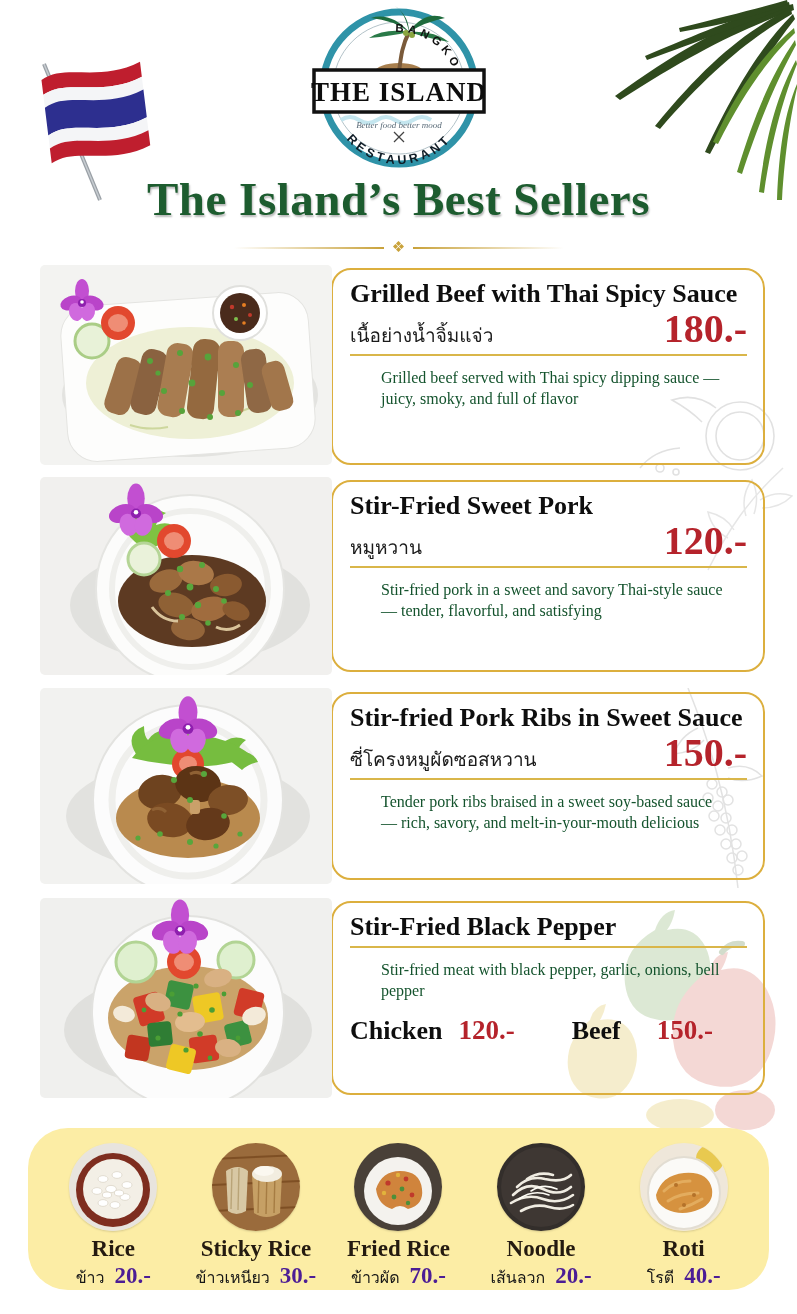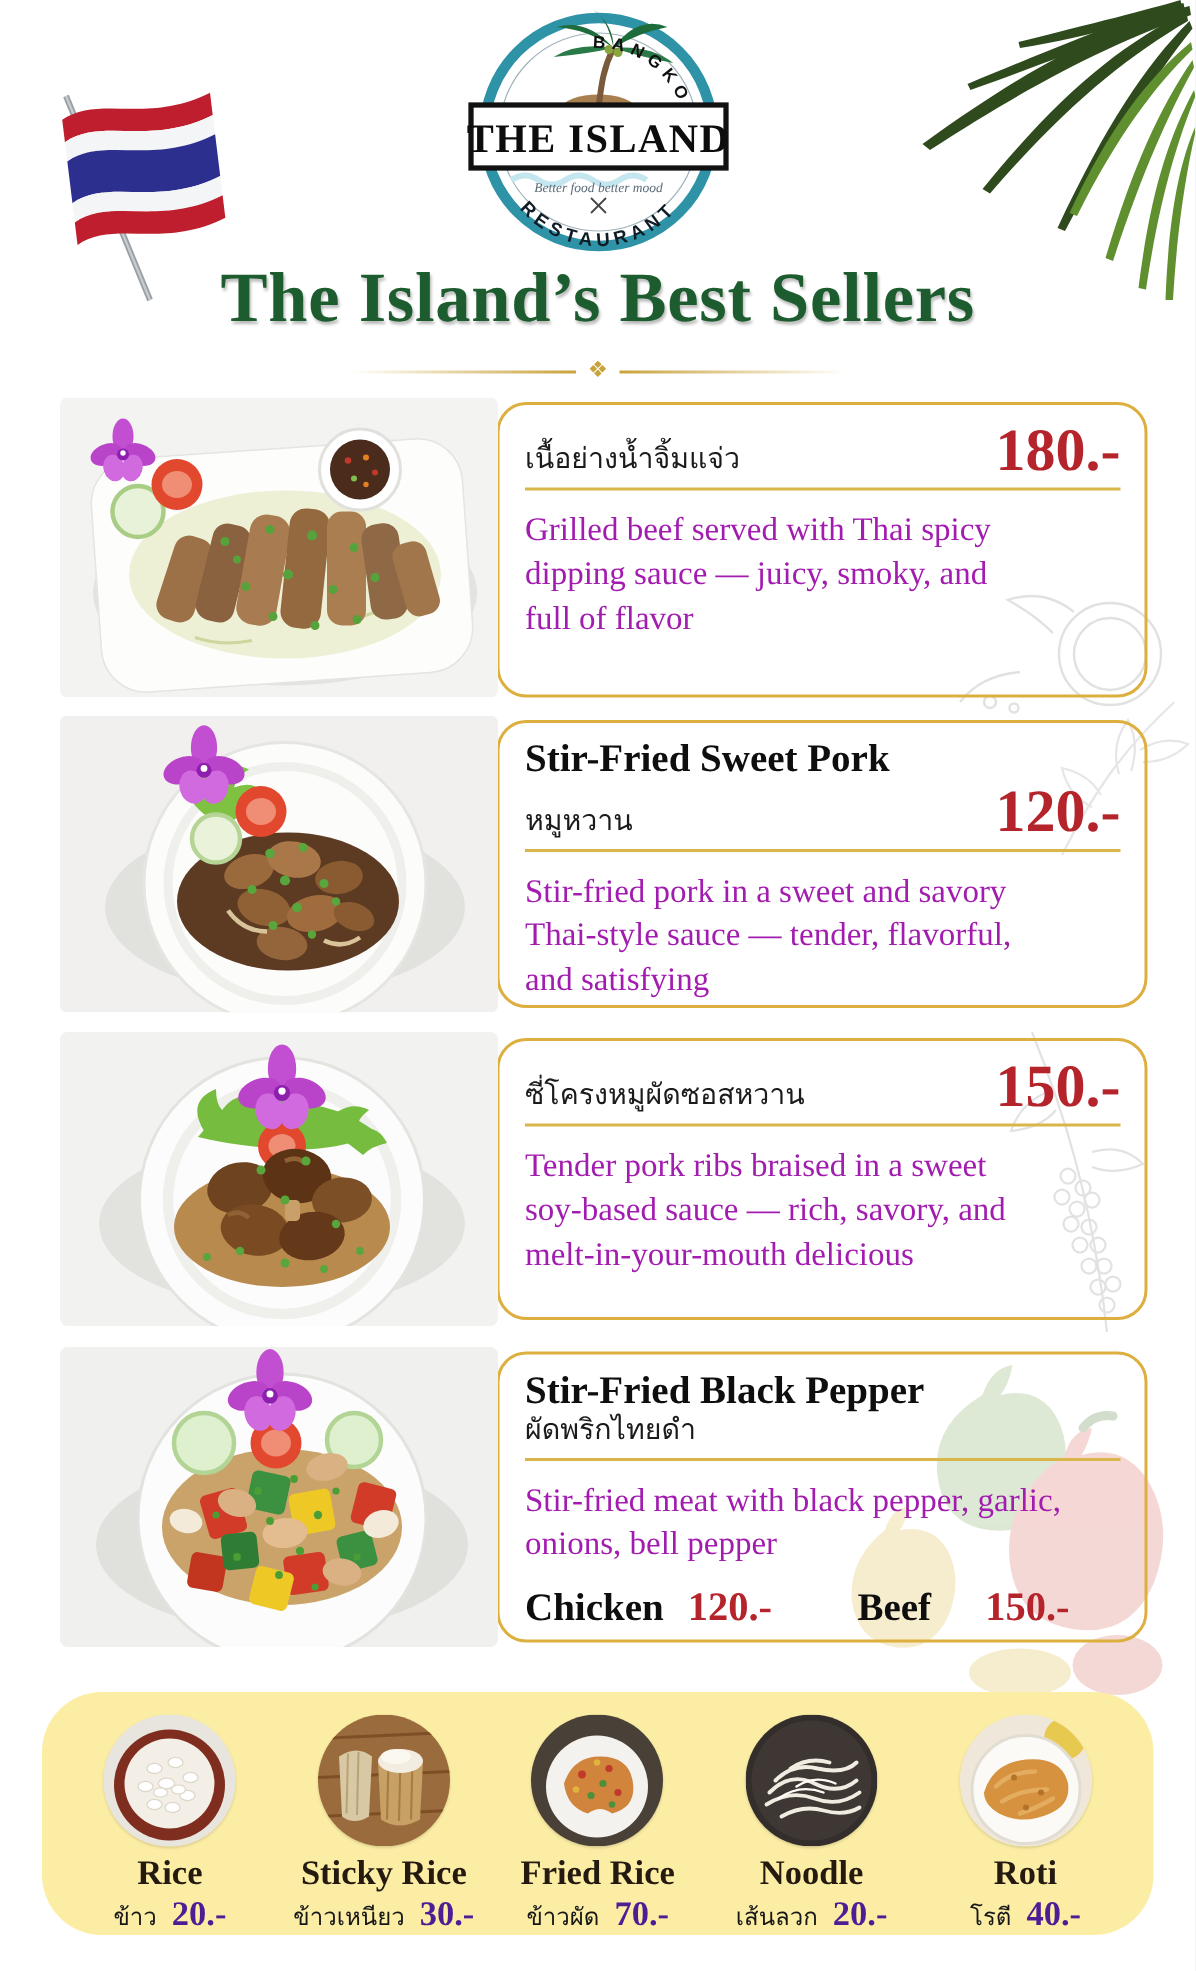--- a/index.html
+++ b/index.html
@@ -28,21 +28,21 @@
   .menu-card{
     position:absolute;left:331px;width:434px;box-sizing:border-box;
     border:2px solid #dcaf3e;border-radius:20px;background:transparent;
     padding:9px 16px 8px 17px;z-index:2;
   }
   .card-title{font-size:26px;font-weight:bold;color:#0e0e0e;line-height:1.12;white-space:nowrap;}
   .card-sub{display:flex;justify-content:space-between;align-items:flex-end;margin-top:1px;}
   .thai{font-family:"Liberation Sans","DejaVu Sans",sans-serif;font-size:19px;color:#1b1b1b;line-height:1.3;}
   .card-price{font-size:40px;font-weight:bold;color:#b5232b;line-height:1;}
   .gold-line{height:2px;background:#d9b64a;margin-top:5px;}
-  .card-desc{margin-top:11px;font-size:22px;line-height:1.33;color:#a21caf;max-width:342px;}
+  .card-desc{margin-top:11px;font-size:16px;line-height:1.33;color:#14532d;max-width:342px;margin-left:31px;}
   .card-desc.wide{max-width:402px;}
   .variants{display:flex;align-items:flex-start;margin-top:13px;padding-right:34px;}
   .variant{display:flex;align-items:baseline;}
   .variant-label{font-size:26px;font-weight:bold;color:#0e0e0e;}
   .variant-price{font-size:27px;font-weight:bold;color:#b5232b;margin-left:16px;}
   .variant+.variant{margin-left:auto;gap:20px;}
   
   .wm{position:absolute;z-index:1;pointer-events:none;}
   
   .sides-strip{
@@ -185,20 +185,21 @@
       <path d="M95 30 q6 -18 20 -20 q-2 12 -8 20 q26 -6 38 16 q12 24 -2 52 q-14 26 -44 22 q-30 -4 -34 -36 q-4 -34 30 -54" fill="#8fb573"></path>
       <path d="M30 120 q4 -14 16 -16 q-2 10 -6 16 q22 -4 32 14 q10 20 0 44 q-12 24 -36 20 q-24 -4 -28 -30 q-3 -28 22 -48" fill="#e0c65e"></path>
       <path d="M150 70 q4 -16 18 -18 q-2 10 -7 18 q30 -8 46 20 q16 30 2 66 q-16 36 -54 30 q-38 -6 -42 -46 q-4 -42 37 -70" fill="#dd7f76"></path>
       <path d="M162 52 q8 -10 20 -8" fill="none" stroke="#6c8f56" stroke-width="6" stroke-linecap="round"></path>
       <ellipse cx="120" cy="215" rx="34" ry="16" fill="#e0c65e"></ellipse>
       <ellipse cx="185" cy="210" rx="30" ry="20" fill="#dd7f76"></ellipse>
     </g>
   </svg>
 
   <div class="menu-card" style="top:268px;height:197px;">
+    <div class="card-title">Grilled Beef with Thai Spicy Sauce</div>
     <div class="card-sub">
       <span class="thai">เนื้อย่างน้ำจิ้มแจ่ว</span>
       <span class="card-price">180.-</span>
     </div>
     <div class="gold-line"></div>
     <div class="card-desc">Grilled beef served with Thai spicy dipping sauce — juicy, smoky, and full of flavor</div>
   </div>
   <div class="dish-photo" style="top:265px;height:200px;">
     <svg width="292" height="200" viewBox="0 0 292 200">
       <rect width="292" height="200" fill="#f3f3f1"></rect>
@@ -305,20 +306,21 @@
         <ellipse cx="11" cy="2" rx="11" ry="7" fill="#b944c9" transform="rotate(20 11 2)"></ellipse>
         <ellipse cx="-6" cy="11" rx="7" ry="9" fill="#d06ade" transform="rotate(-15 -6 11)"></ellipse>
         <ellipse cx="6" cy="11" rx="7" ry="9" fill="#d06ade" transform="rotate(15 6 11)"></ellipse>
         <circle cx="0" cy="2" r="4" fill="#8e1fae"></circle>
           <circle cx="0" cy="1" r="1.8" fill="#fff"></circle>
       </g>
     </svg>
   </div>
 
   <div class="menu-card" style="top:692px;height:188px;">
+    <div class="card-title">Stir-fried Pork Ribs in Sweet Sauce</div>
     <div class="card-sub">
       <span class="thai">ซี่โครงหมูผัดซอสหวาน</span>
       <span class="card-price">150.-</span>
     </div>
     <div class="gold-line"></div>
     <div class="card-desc">Tender pork ribs braised in a sweet soy-based sauce — rich, savory, and melt-in-your-mouth delicious</div>
   </div>
   <div class="dish-photo" style="top:688px;height:196px;">
     <svg width="292" height="196" viewBox="0 0 292 196">
       <rect width="292" height="196" fill="#f2f2f0"></rect>
@@ -358,23 +360,20 @@
         <ellipse cx="-6" cy="11" rx="7" ry="9" fill="#d06ade" transform="rotate(-15 -6 11)"></ellipse>
         <ellipse cx="6" cy="11" rx="7" ry="9" fill="#d06ade" transform="rotate(15 6 11)"></ellipse>
         <circle cx="0" cy="2" r="4" fill="#8e1fae"></circle>
           <circle cx="0" cy="1" r="1.8" fill="#fff"></circle>
       </g>
     </svg>
   </div>
 
   <div class="menu-card" style="top:901px;height:194px;">
     <div class="card-title">Stir-Fried Black Pepper</div>
-    <div class="card-sub">
-      <span class="thai">ผัดพริกไทยดำ</span>
-    </div>
     <div class="gold-line"></div>
     <div class="card-desc wide">Stir-fried meat with black pepper, garlic, onions, bell pepper</div>
     <div class="variants">
       <span class="variant">
         <span class="variant-label">Chicken</span>
         <span class="variant-price">120.-</span>
       </span>
       <span class="variant">
         <span class="variant-label">Beef</span>
         <span class="variant-price">150.-</span>

